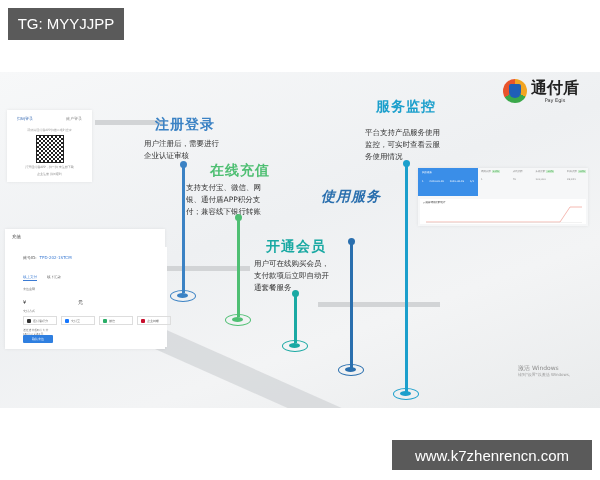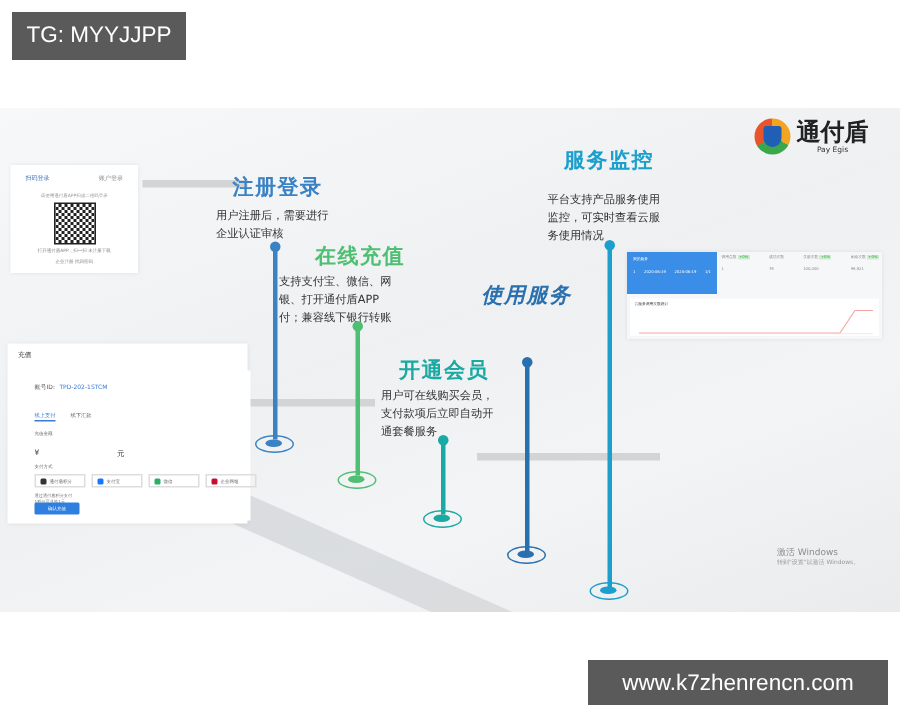--- a/index.html
+++ b/index.html
@@ -186,21 +186,21 @@
   </div>
   <div class="pole-dot" style="left:180px; top:89px; background:#3b82c4;"></div>
   <div class="pole" style="left:182px; top:92px; height:129px; background:#3b82c4;"></div>
   <div class="pole-base" style="left:170px; top:218px; border-color:#3b82c4;">
       <div class="pole-base-inner" style="background:#3b82c4;"></div>
     </div>
 
   <div class="step-title" style="left:210px; top:90px; color:#4fbf73;">在线充值</div>
   <div class="step-desc" style="left:186px; top:110px;">
     <div>支持支付宝、微信、网</div>
-    <div>银、打开通付盾APP</div>
+    <div>银、通付盾APP积分支</div>
     <div>付；兼容线下银行转账</div>
   </div>
   <div class="pole-dot" style="left:235px; top:142px; background:#4fbf73;"></div>
   <div class="pole" style="left:237px; top:145px; height:100px; background:#4fbf73;"></div>
   <div class="pole-base" style="left:225px; top:242px; border-color:#4fbf73;">
       <div class="pole-base-inner" style="background:#4fbf73;"></div>
     </div>
 
   <div class="step-title" style="left:266px; top:166px; color:#1aa9a3;">开通会员</div>
   <div class="step-desc" style="left:254px; top:186px;">

